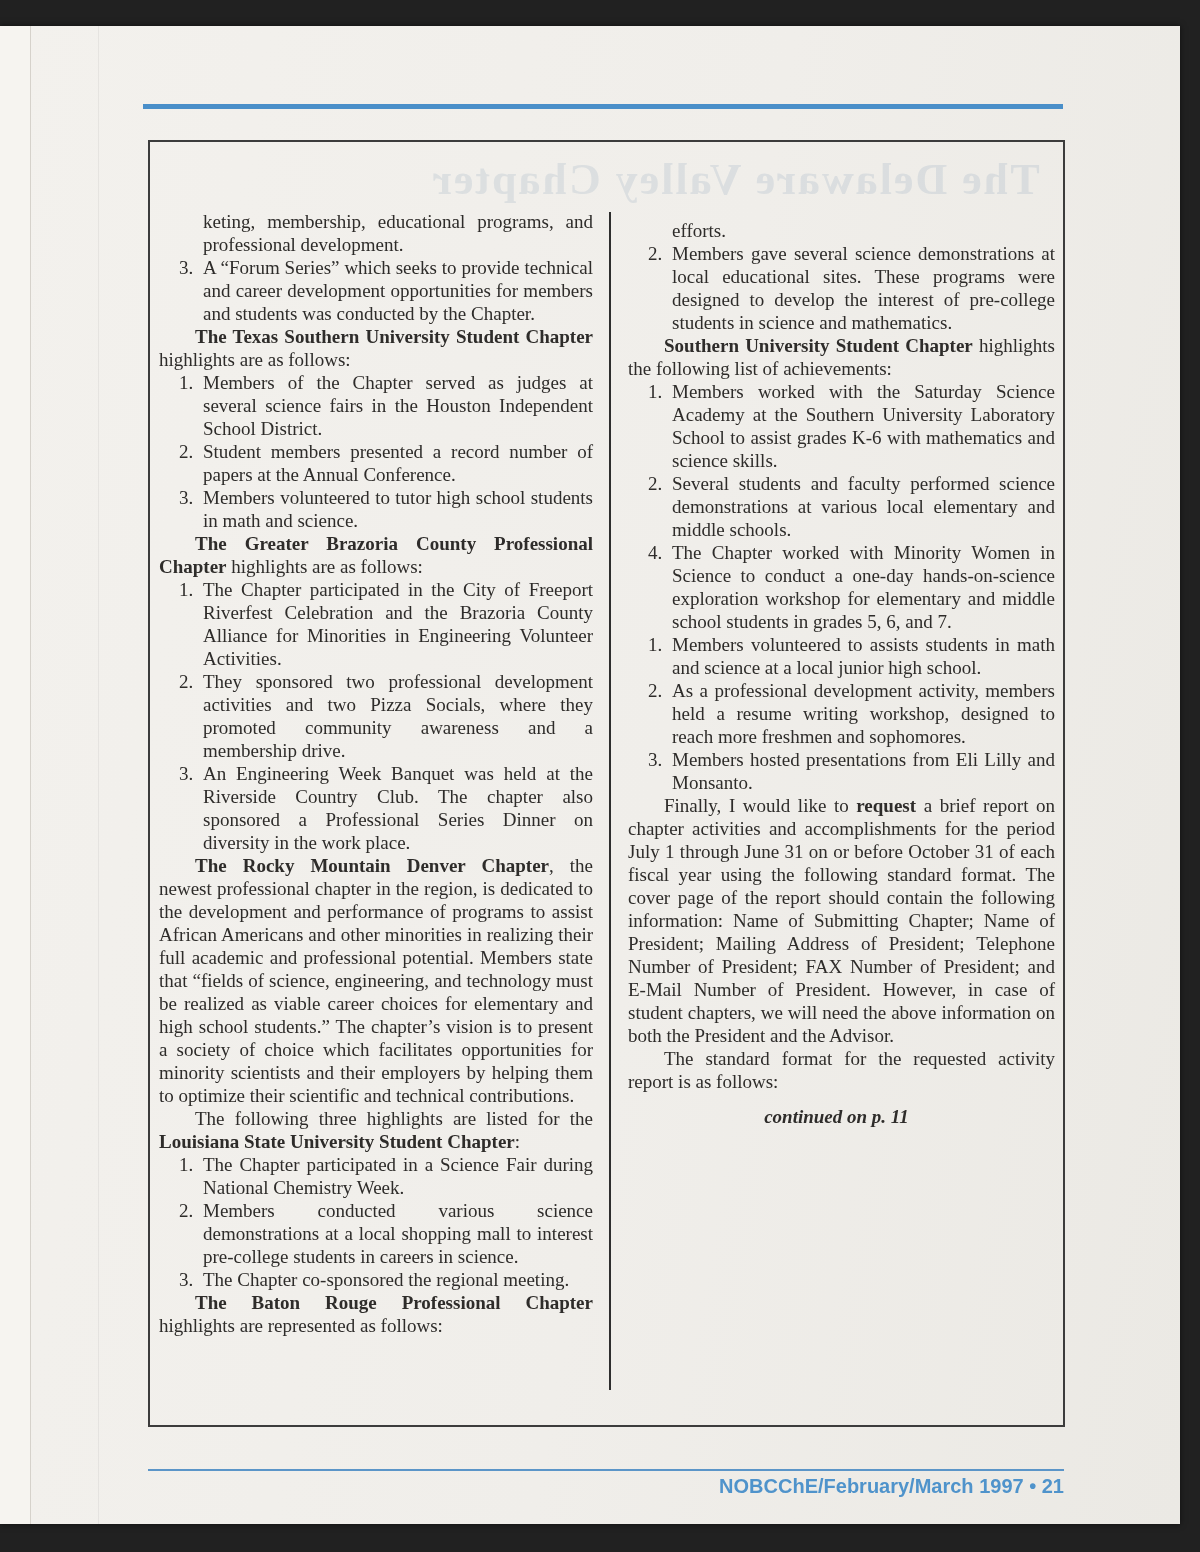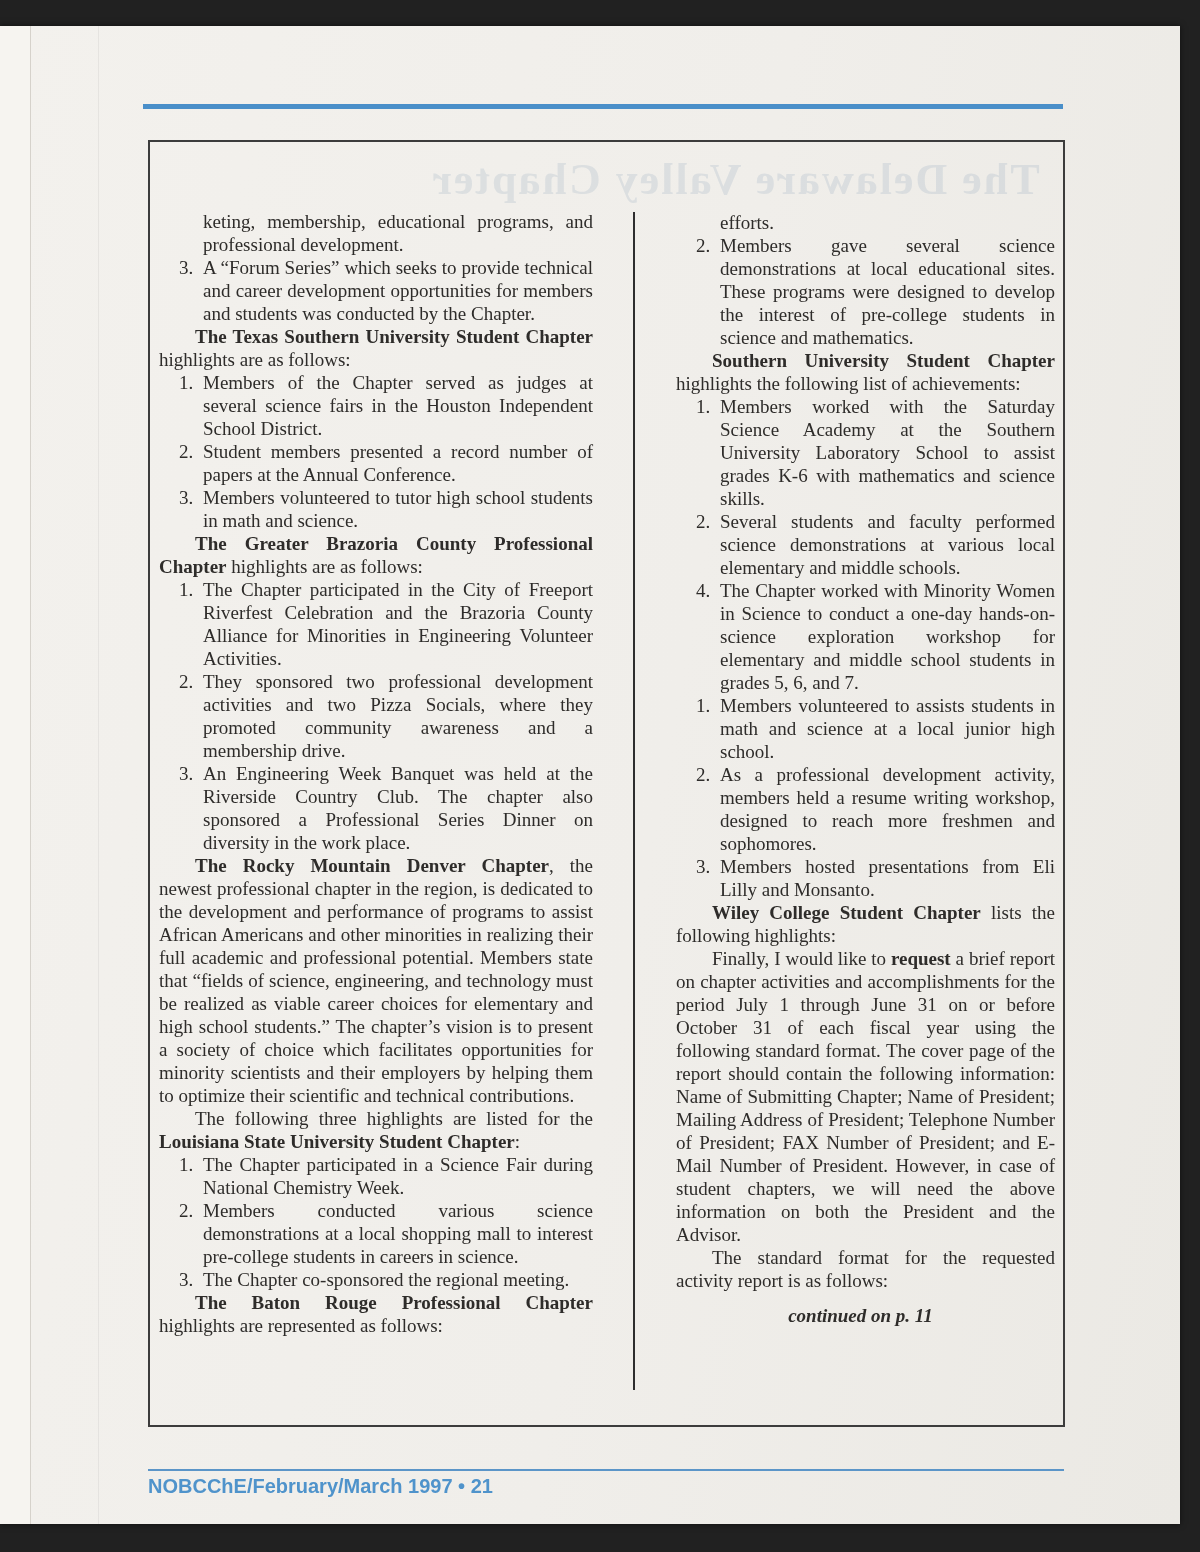--- a/index.html
+++ b/index.html
@@ -30,46 +30,45 @@
     user-select:none;
   }
   .rule-top{
     position:absolute;left:143px;top:104px;width:920px;height:5px;
     background:#4a8fc9;
   }
   .content-box{
     position:absolute;left:148px;top:140px;width:917px;height:1287px;
     border:2px solid #3c3c3c;box-sizing:border-box;
     display:flex;
-    gap:24px;
   }
   .col{
     box-sizing:border-box;
     font-size:19px;line-height:23px;color:#2e2c2a;
     text-align:justify;
   }
   .col-left{width:459px;padding:68px 16px 0 9px;}
-  .col-right{flex:1;padding:69px 8px 0 17px;}
+  .col-right{flex:1;padding:69px 8px 0 17px;margin-top:8px;}
   .divider{width:2px;background:#2e2e2e;margin-top:70px;height:1178px;}
   .para{text-indent:36px;}
   .item{padding-left:44px;text-indent:-24px;}
   .item .num{display:inline-block;width:24px;text-indent:0;}
   .cont{padding-left:44px;}
   .b{font-weight:bold;}
   .continued{
     text-align:center;font-style:italic;font-weight:600;
     margin-top:12px;padding-right:10px;text-indent:0;
   }
   .rule-bottom{
     position:absolute;left:148px;top:1469px;width:916px;height:2px;
     background:#5b95c8;
   }
   .footer-text{
     position:absolute;left:148px;top:1475px;width:916px;
-    text-align:left;
+    text-align:right;
     font-family:"Liberation Sans","DejaVu Sans",sans-serif;
     font-weight:bold;font-size:20px;color:#4f93cb;
   }
 </style>
 </head>
 <body>
 
 <div class="paper">
   <div class="edge-strip"></div>
   <div class="crease"></div>
@@ -102,21 +101,20 @@
   <div class="col col-right" id="col-right">
   <div class="cont">efforts.</div>
       <div class="item"><span class="num">2.</span>Members gave several science demonstrations at local educational sites.  These programs were designed to develop the interest of pre-college students in science and mathematics.</div>
       <div class="para"><span class="b">Southern University Student Chapter</span><span> highlights the following list of achievements:</span></div>
       <div class="item"><span class="num">1.</span>Members worked with the Saturday Science Academy at the Southern University Laboratory School to assist grades K-6 with mathematics and science skills.</div>
       <div class="item"><span class="num">2.</span>Several students and faculty performed science demonstrations at various local elementary and middle schools.</div>
       <div class="item"><span class="num">4.</span>The Chapter worked with Minority Women in Science to conduct a one-day hands-on-science exploration workshop for elementary and middle school students in grades 5, 6, and 7.</div>
       <div class="item"><span class="num">1.</span>Members volunteered to assists students in math and science at a local junior high school.</div>
       <div class="item"><span class="num">2.</span>As a professional development activity, members held a resume writing workshop, designed to reach more freshmen and sophomores.</div>
       <div class="item"><span class="num">3.</span>Members hosted presentations from Eli Lilly and Monsanto.</div>
-      <div class="para"><span class="b">Wiley College Student Chapter</span><span> lists the following highlights:</span></div>
       <div class="para"><span>Finally, I would like to </span><span class="b">request</span><span> a brief report on chapter activities and accomplishments for the period July 1 through June 31 on or before October 31 of each fiscal year using the following standard format.  The cover page of the report should contain the following information: Name of Submitting Chapter; Name of President; Mailing Address of President; Telephone Number of President; FAX Number of President; and E-Mail Number of President.  However, in case of  student chapters, we will need the above information on both the President and the Advisor.</span></div>
       <div class="para"><span>The standard format for the requested activity report is as follows:</span></div>
       <div class="continued">continued on p. 11</div>
     </div>
 </div>
 
 <div class="rule-bottom"></div>
 <div class="footer-text">NOBCChE/February/March 1997 • 21</div>
 
 </body></html>

